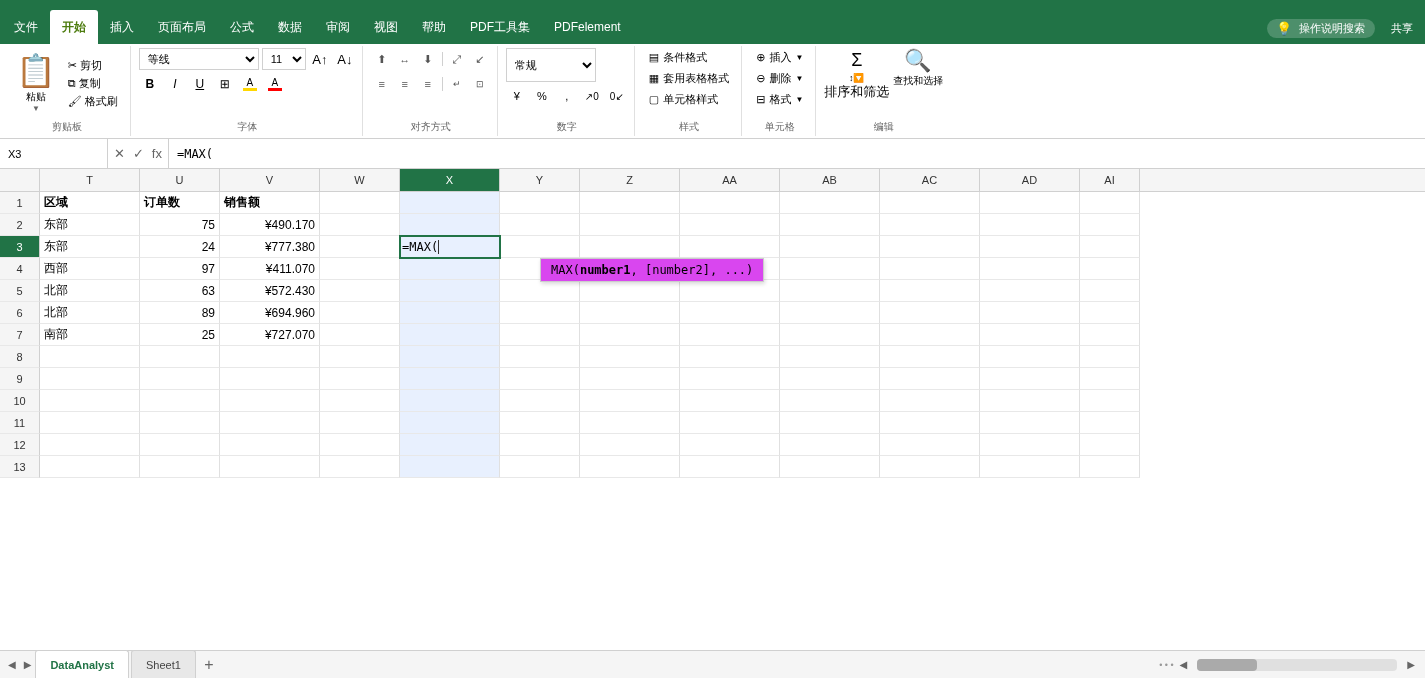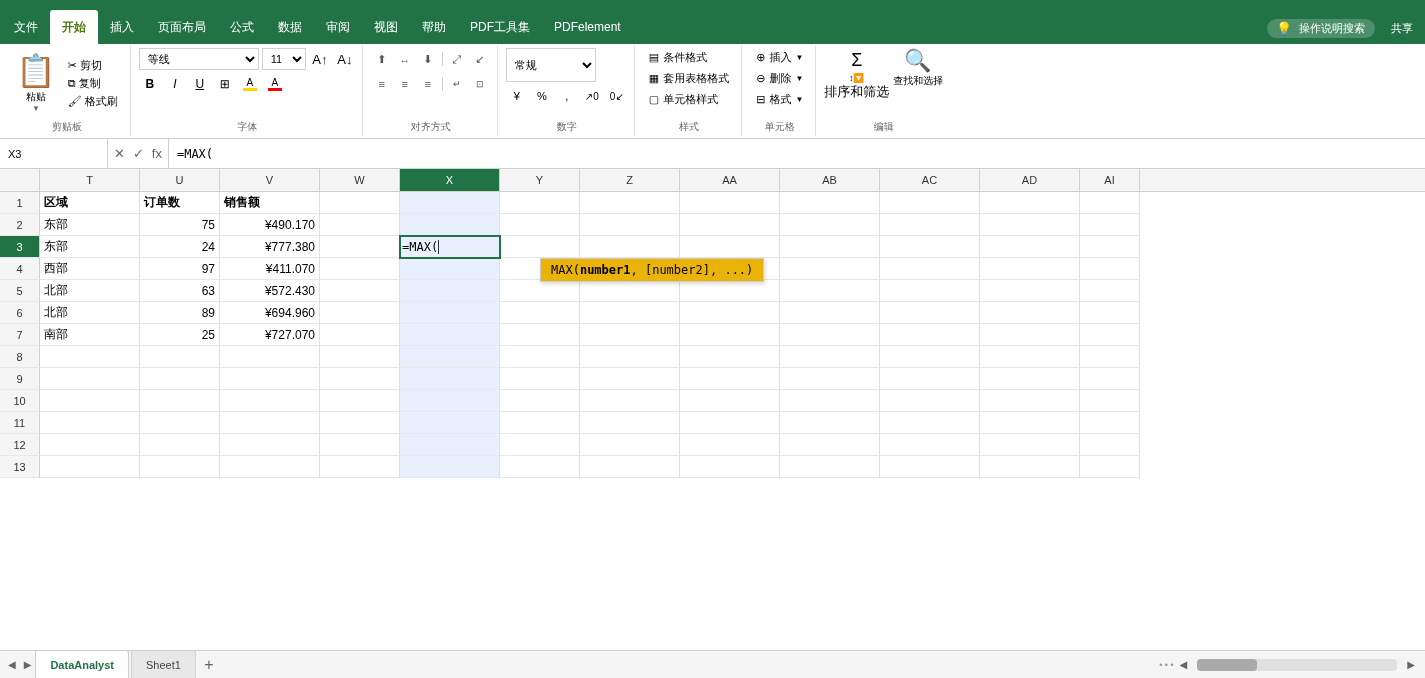--- a/index.html
+++ b/index.html
@@ -177,21 +177,21 @@
       z-index: 5;
       position: relative;
     }
     .grid-cell.formula-cell {
       background: #fff;
     }
 
     
     .autocomplete-tooltip {
       position: absolute;
-      background: #eab308;
+      background: #d946ef;
       border: 1px solid #ccc;
       padding: 4px 10px;
       font-size: 12px;
       z-index: 100;
       white-space: nowrap;
       box-shadow: 1px 2px 4px rgba(0,0,0,0.15);
       font-family: Consolas, monospace;
     }
     .autocomplete-tooltip b { font-weight: bold; }
 

